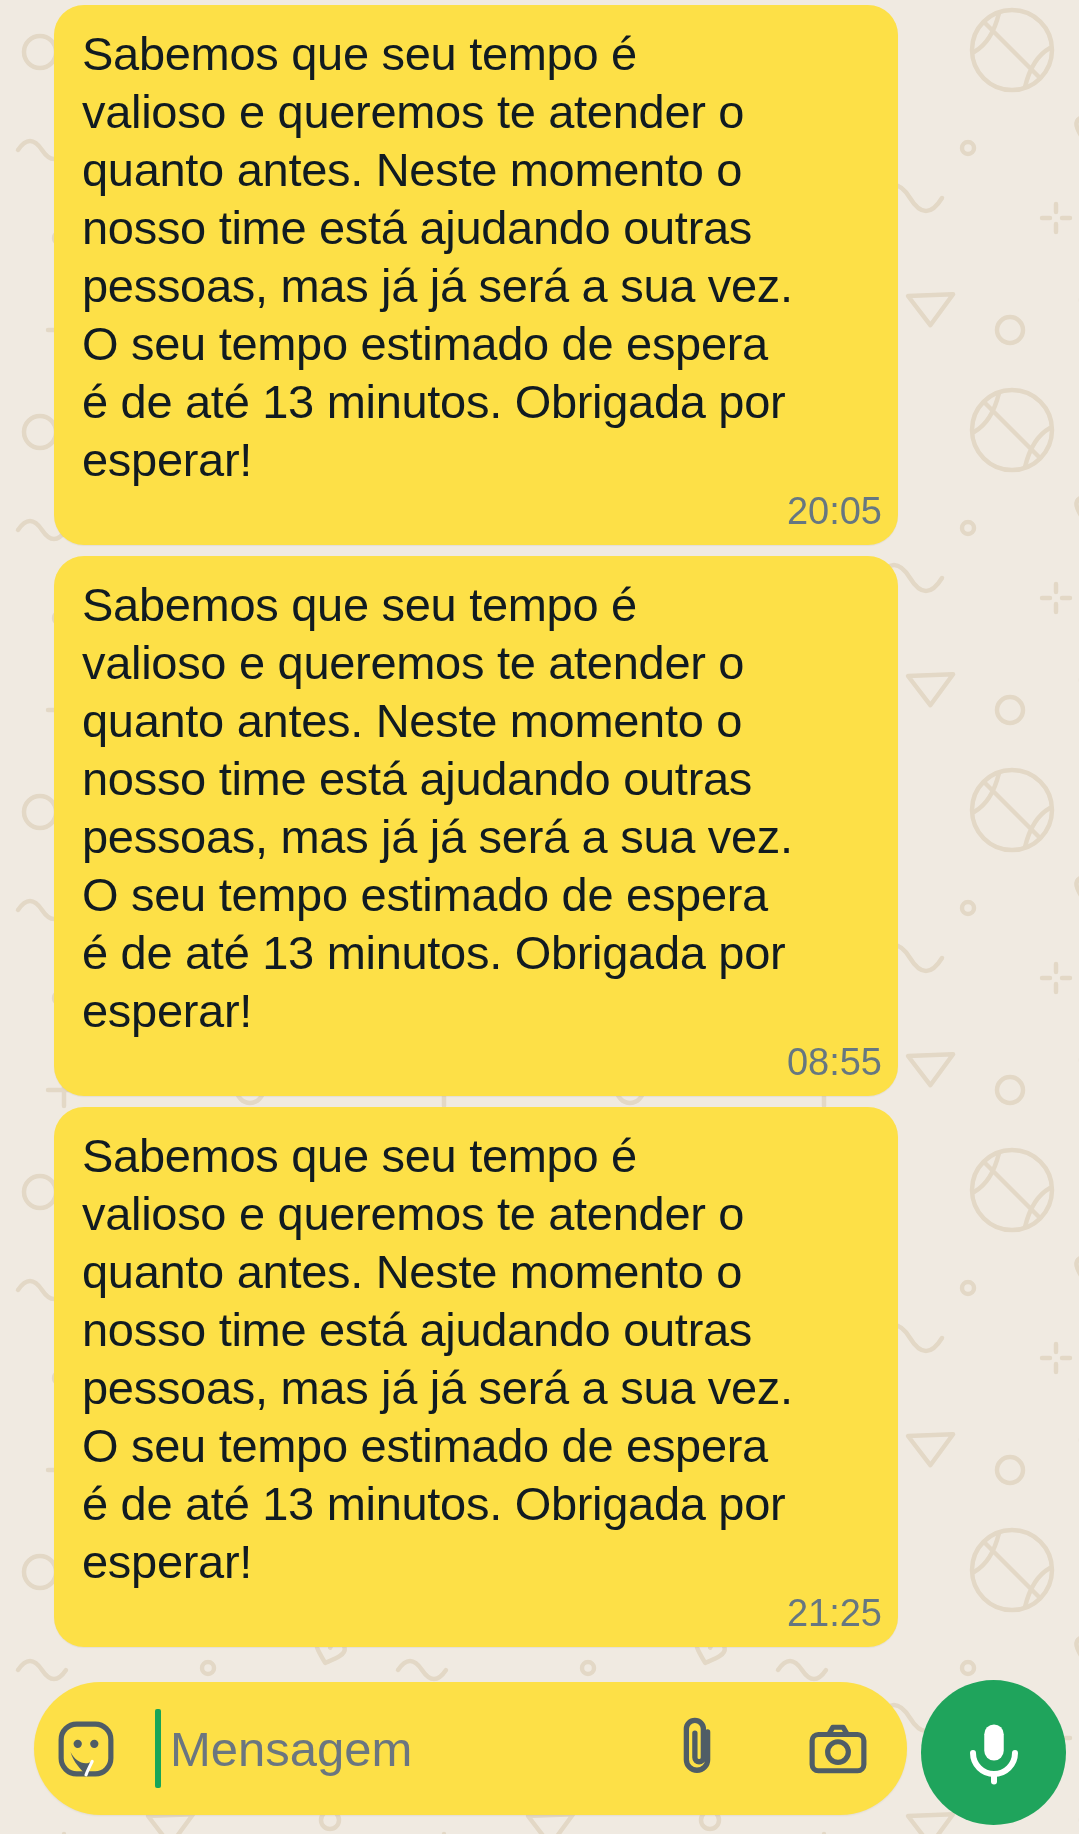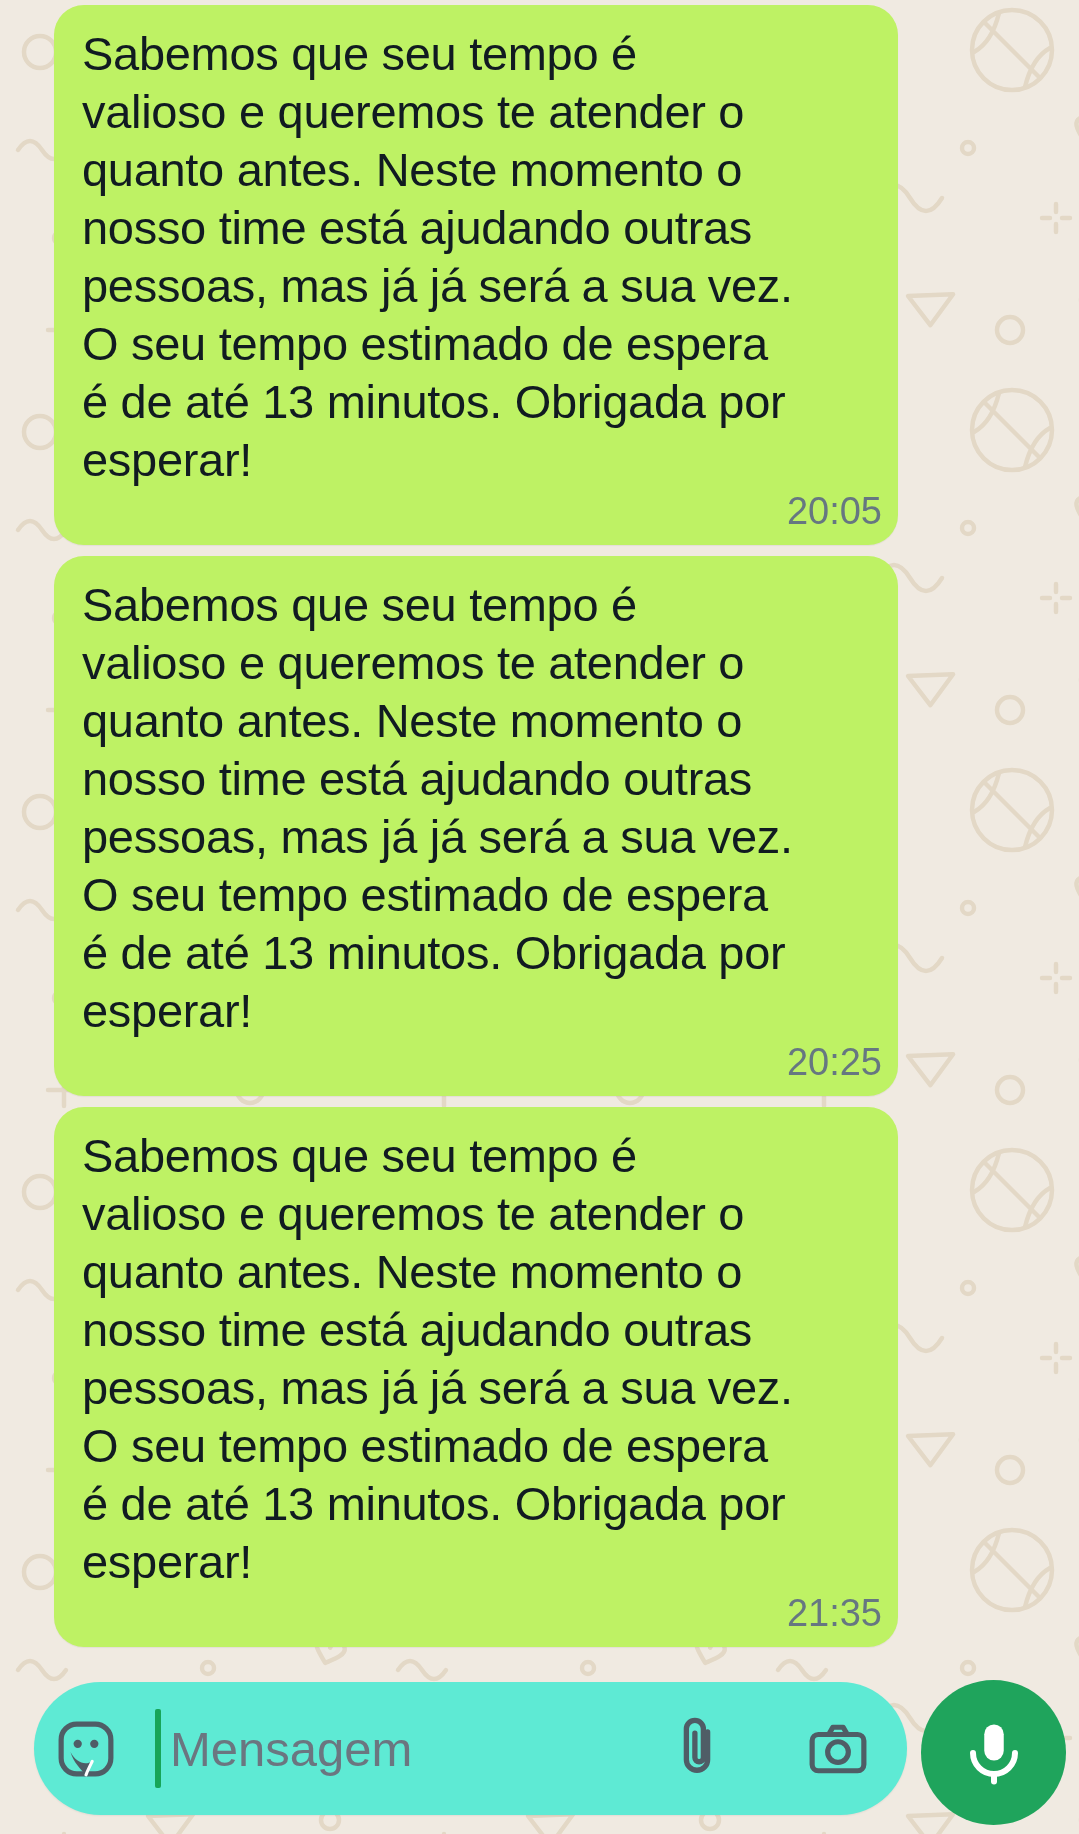--- a/index.html
+++ b/index.html
@@ -19,21 +19,21 @@
     display:block;
   }
   
   .chat{
     position:absolute;
     left:54px;top:5px;width:844px;
     display:flex;flex-direction:column;gap:11px;
   }
   .bubble{
     position:relative;
-    background:#bef264;
+    background:#fde047;
     border-radius:30px;
     padding:20px 26px 56px 28px;
     box-shadow:0 1px 1px rgba(0,0,0,0.05);
     color:#111b21;
   }
   .msg-text{
     font-size:47px;
     line-height:58px;
     letter-spacing:-0.3px;
   }
@@ -45,21 +45,21 @@
     line-height:44px;
     color:#667781;
   }
   
   .composer{position:absolute;left:0;top:0;width:1079px;height:1834px;pointer-events:none;}
   .composer > *{pointer-events:auto;}
   .pill{
     position:absolute;
     left:34px;top:1682px;
     width:873px;height:133px;
-    background:#5eead4;
+    background:#fde047;
     border-radius:67px;
     box-shadow:0 1px 2px rgba(0,0,0,0.06);
   }
   button{background:none;border:none;padding:0;margin:0;cursor:pointer;}
   .sticker-btn{
     position:absolute;left:23px;top:38px;width:58px;height:58px;
   }
   .cursor{
     position:absolute;left:121px;top:27px;
     width:6px;height:79px;
@@ -139,35 +139,35 @@
       <div class="msg-text">
         <div class="line">Sabemos que seu tempo é</div>
         <div class="line">valioso e queremos te atender o</div>
         <div class="line">quanto antes. Neste momento o</div>
         <div class="line">nosso time está ajudando outras</div>
         <div class="line">pessoas, mas já já será a sua vez.</div>
         <div class="line">O seu tempo estimado de espera</div>
         <div class="line">é de até 13 minutos. Obrigada por</div>
         <div class="line">esperar!</div>
       </div>
-      <span class="time">20:25</span>
+      <span class="time">08:55</span>
     </section>
 
     <section class="bubble">
       <div class="msg-text">
         <div class="line">Sabemos que seu tempo é</div>
         <div class="line">valioso e queremos te atender o</div>
         <div class="line">quanto antes. Neste momento o</div>
         <div class="line">nosso time está ajudando outras</div>
         <div class="line">pessoas, mas já já será a sua vez.</div>
         <div class="line">O seu tempo estimado de espera</div>
         <div class="line">é de até 13 minutos. Obrigada por</div>
         <div class="line">esperar!</div>
       </div>
-      <span class="time">21:35</span>
+      <span class="time">21:25</span>
     </section>
 
   </main>
 
   <div class="composer">
 
     <div class="pill">
 
       <button class="sticker-btn" aria-label="stickers">
         <svg class="icon" width="58" height="58" viewBox="0 0 56 56" xmlns="http://www.w3.org/2000/svg">

